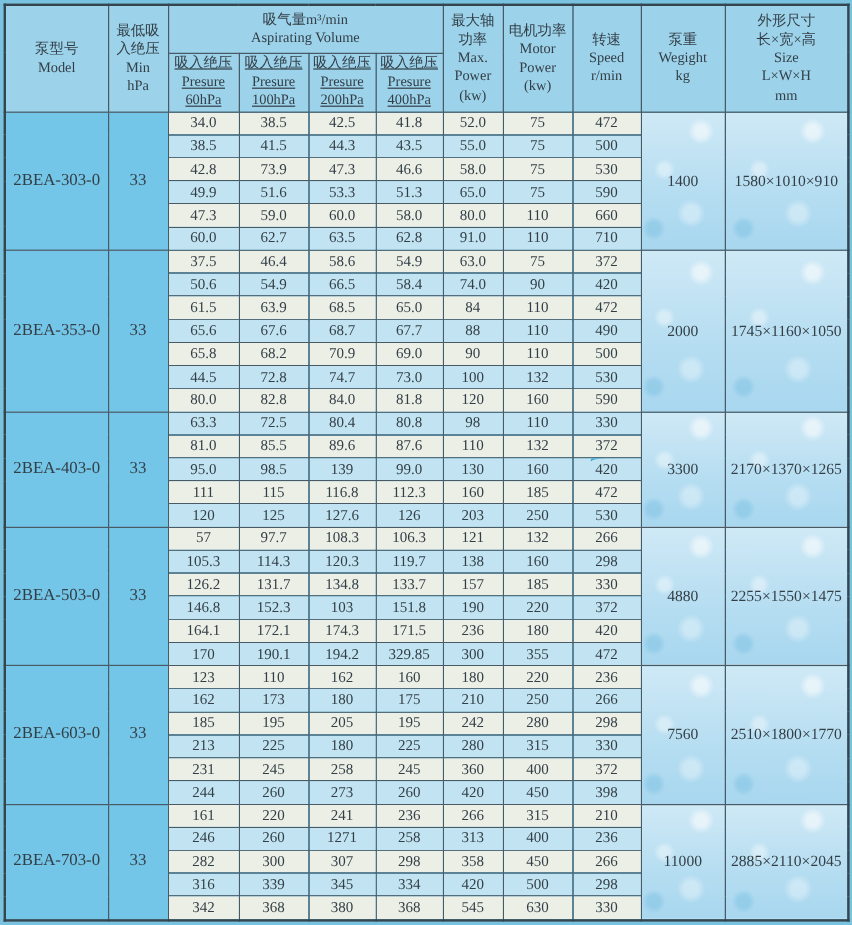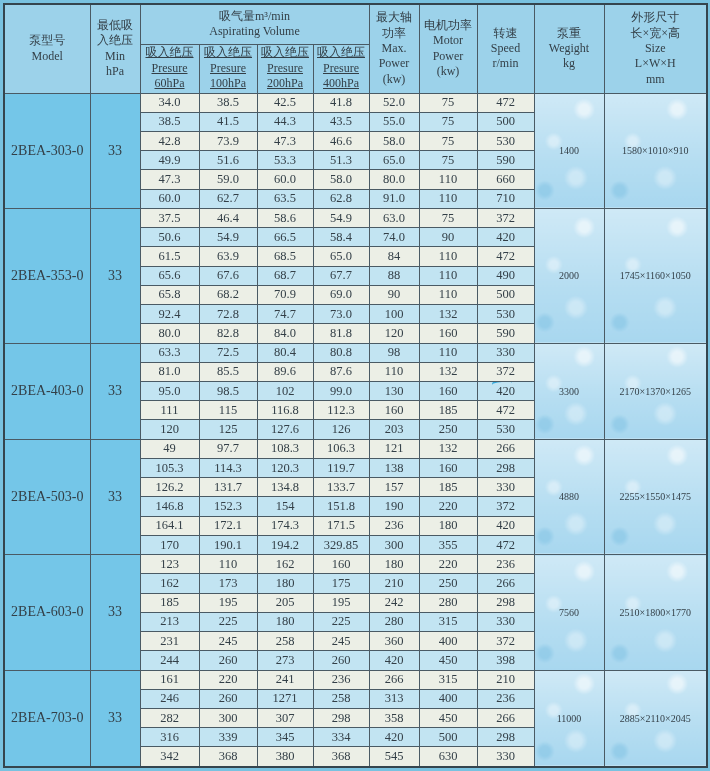--- a/index.html
+++ b/index.html
@@ -17,21 +17,21 @@
     background:#9cd2ea;font-weight:normal;white-space:pre-line;
     font-size:12px;line-height:1.28;
   }
   thead tr.h1{height:40px;}
   thead tr.h2{height:49px;text-decoration:underline;}
   td.cell-model,td.cell-min{background:#74c6e8;font-size:14px;}
   td.cell-val{font-size:12.5px;position:relative;}
   tr.r-white td.cell-val{background:#ecefe6;}
   tr.r-blue  td.cell-val{background:#c2e4f2;}
   td.cell-weight,td.cell-size{
-    font-size:10px;
+    font-size:13px;
     background:
       radial-gradient(circle at 72% 14%, rgba(255,255,255,.55) 0 5px, rgba(255,255,255,0) 11px),
       radial-gradient(circle at 28% 42%, rgba(255,255,255,.40) 0 4px, rgba(255,255,255,0) 9px),
       radial-gradient(circle at 60% 74%, rgba(255,255,255,.35) 0 6px, rgba(255,255,255,0) 12px),
       radial-gradient(circle at 15% 85%, rgba(120,190,225,.45) 0 5px, rgba(120,190,225,0) 10px),
       linear-gradient(180deg,#cfe9f6 0%,#b5ddf1 60%,#a8d7ef 100%);
   }
   .pen-mark{
     position:absolute;left:14px;top:-3px;width:20px;height:7px;
     border-top:3px solid #1d9ed6;border-radius:60%/100%;
@@ -204,21 +204,21 @@
         <tr class="r-white">
           <td class="cell-val">65.8</td>
           <td class="cell-val">68.2</td>
           <td class="cell-val">70.9</td>
           <td class="cell-val">69.0</td>
           <td class="cell-val">90</td>
           <td class="cell-val">110</td>
           <td class="cell-val">500</td>
         </tr>
         <tr class="r-blue">
-          <td class="cell-val">92.4</td>
+          <td class="cell-val">44.5</td>
           <td class="cell-val">72.8</td>
           <td class="cell-val">74.7</td>
           <td class="cell-val">73.0</td>
           <td class="cell-val">100</td>
           <td class="cell-val">132</td>
           <td class="cell-val">530</td>
         </tr>
         <tr class="r-white">
           <td class="cell-val">80.0</td>
           <td class="cell-val">82.8</td>
@@ -246,21 +246,21 @@
           <td class="cell-val">85.5</td>
           <td class="cell-val">89.6</td>
           <td class="cell-val">87.6</td>
           <td class="cell-val">110</td>
           <td class="cell-val">132</td>
           <td class="cell-val">372</td>
         </tr>
         <tr class="r-blue">
           <td class="cell-val">95.0</td>
           <td class="cell-val">98.5</td>
-          <td class="cell-val">102</td>
+          <td class="cell-val">139</td>
           <td class="cell-val">99.0</td>
           <td class="cell-val">130</td>
           <td class="cell-val">160</td>
           <td class="cell-val">420<span class="pen-mark"></span></td>
         </tr>
         <tr class="r-white">
           <td class="cell-val">111</td>
           <td class="cell-val">115</td>
           <td class="cell-val">116.8</td>
           <td class="cell-val">112.3</td>
@@ -273,21 +273,21 @@
           <td class="cell-val">125</td>
           <td class="cell-val">127.6</td>
           <td class="cell-val">126</td>
           <td class="cell-val">203</td>
           <td class="cell-val">250</td>
           <td class="cell-val">530</td>
         </tr>
         <tr class="r-white">
           <td class="cell-model" rowspan="6">2BEA-503-0</td>
           <td class="cell-min" rowspan="6">33</td>
-          <td class="cell-val">49</td>
+          <td class="cell-val">57</td>
           <td class="cell-val">97.7</td>
           <td class="cell-val">108.3</td>
           <td class="cell-val">106.3</td>
           <td class="cell-val">121</td>
           <td class="cell-val">132</td>
           <td class="cell-val">266</td>
           <td class="cell-weight" rowspan="6">4880</td>
           <td class="cell-size" rowspan="6">2255×1550×1475</td>
         </tr>
         <tr class="r-blue">
@@ -304,21 +304,21 @@
           <td class="cell-val">131.7</td>
           <td class="cell-val">134.8</td>
           <td class="cell-val">133.7</td>
           <td class="cell-val">157</td>
           <td class="cell-val">185</td>
           <td class="cell-val">330</td>
         </tr>
         <tr class="r-blue">
           <td class="cell-val">146.8</td>
           <td class="cell-val">152.3</td>
-          <td class="cell-val">154</td>
+          <td class="cell-val">103</td>
           <td class="cell-val">151.8</td>
           <td class="cell-val">190</td>
           <td class="cell-val">220</td>
           <td class="cell-val">372</td>
         </tr>
         <tr class="r-white">
           <td class="cell-val">164.1</td>
           <td class="cell-val">172.1</td>
           <td class="cell-val">174.3</td>
           <td class="cell-val">171.5</td>

